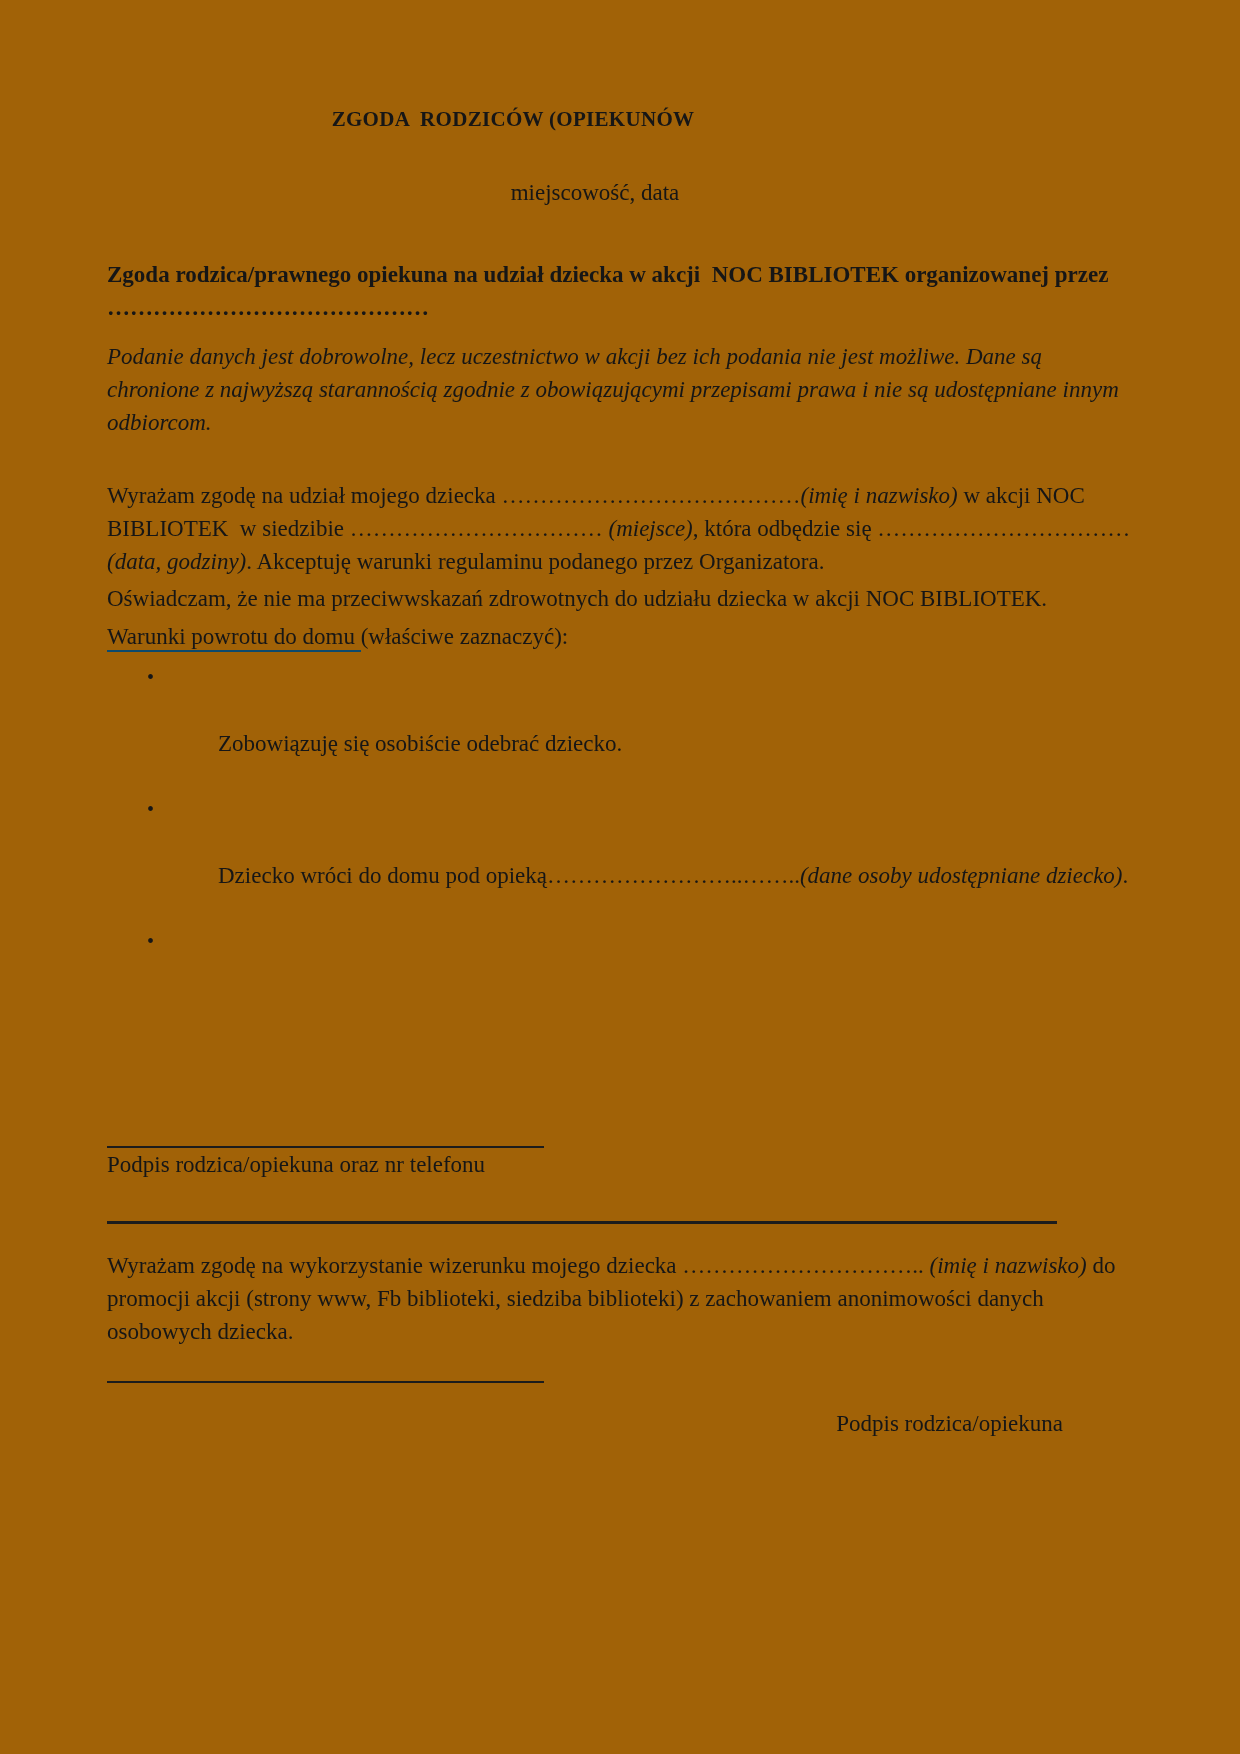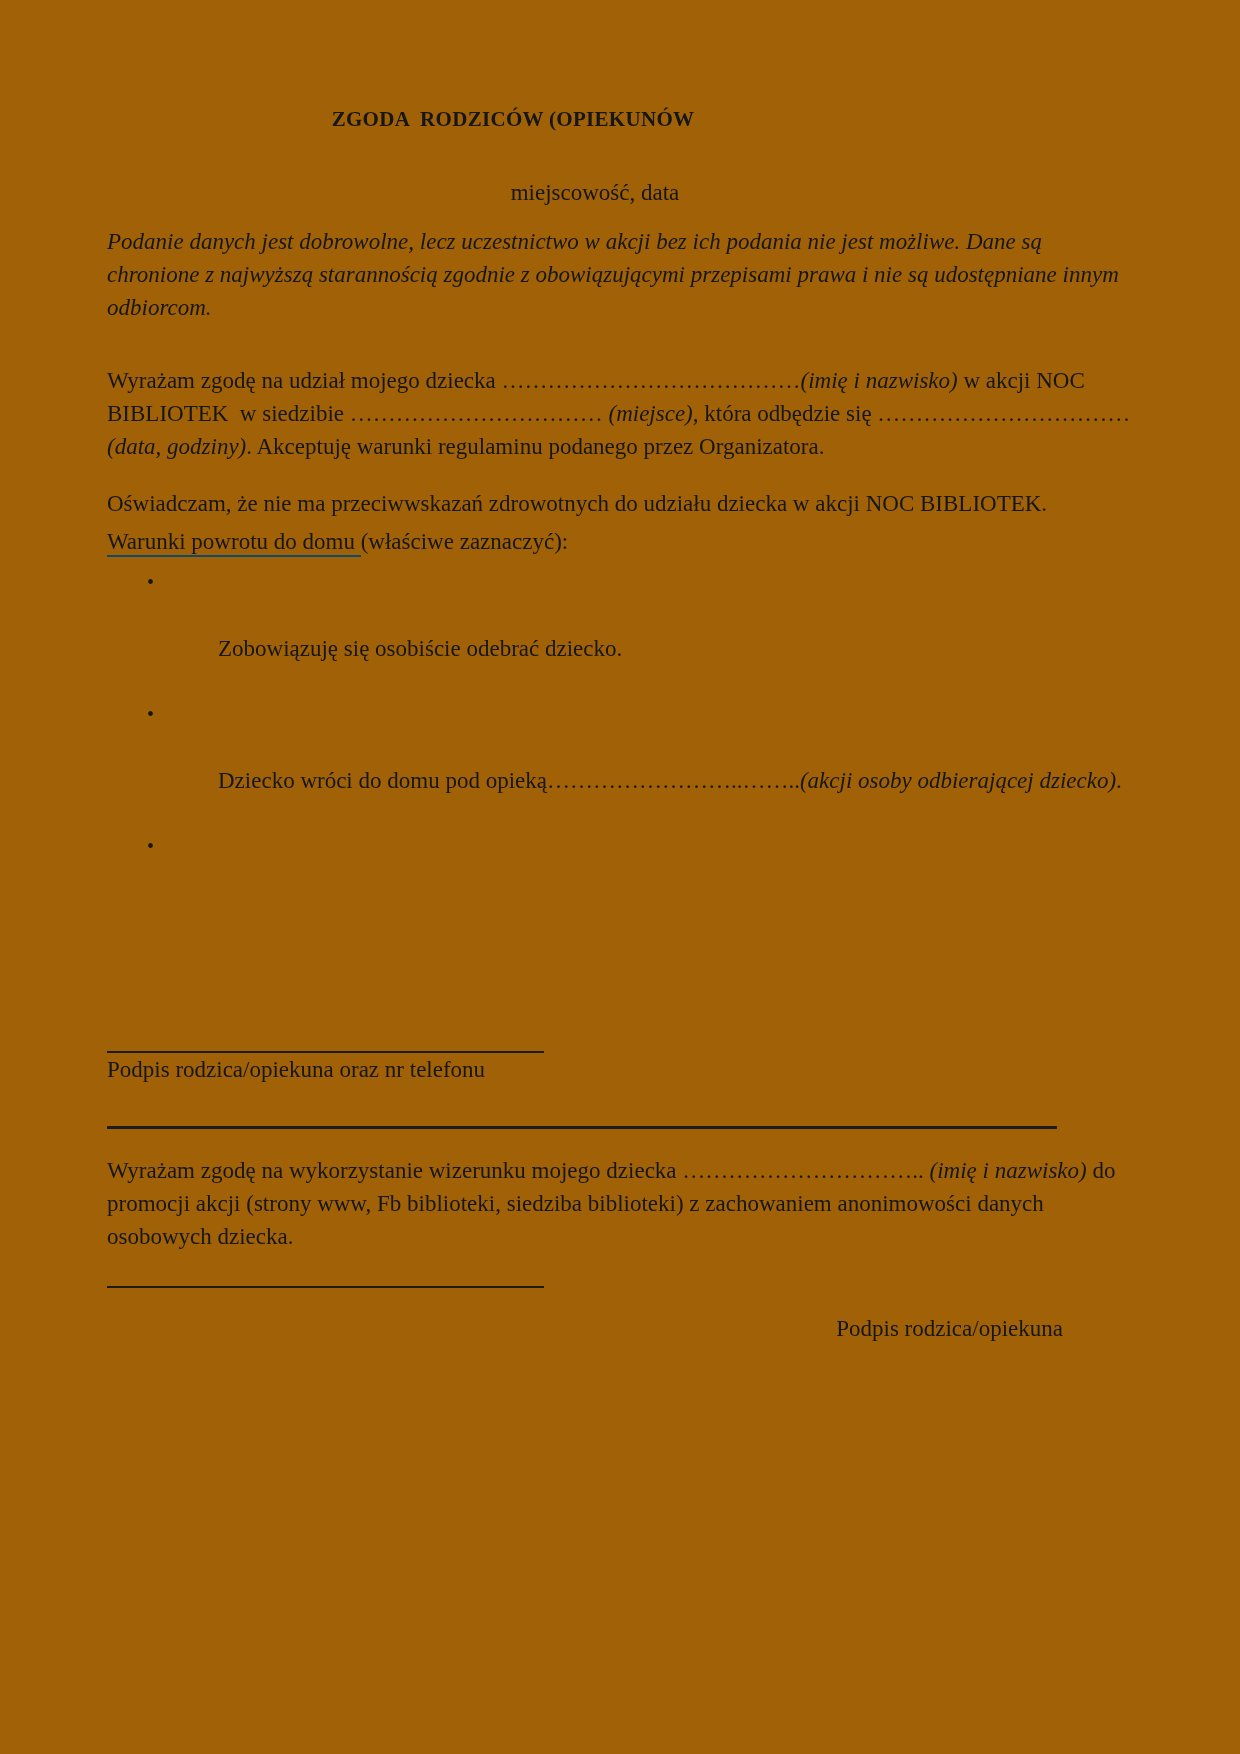--- a/index.html
+++ b/index.html
@@ -12,21 +12,21 @@
   .para{margin:0;white-space:pre-wrap;}
   .seg{white-space:pre-wrap;}
   .s-b{font-weight:700;}
   .s-i{font-style:italic;}
   .s-u{border-bottom:2px solid #0c4a6e;padding-bottom:1px;}
   .doc-title{margin:0;font-size:21px;font-weight:700;text-align:center;padding-right:214px;white-space:pre-wrap;letter-spacing:0.3px;}
   .dateline{margin-top:40px;text-align:center;padding-right:50px;font-family:Liberation Serif, serif;}
   .p-heading{margin-top:49px;}
   .p-privacy{margin-top:16px;}
   .p-participation{margin-top:40px;}
-  .p-health{margin-top:24px;}
+  .p-health{margin-top:4px;}
   .p-return-heading{margin-top:5px;}
   .return-list{list-style:none;margin:8px 0 0 0;padding:0;}
   .return-list li{position:relative;padding-left:65px;white-space:pre-wrap;}
   .bullet{position:absolute;left:40px;top:0;font-size:20px;}
   .rule{height:0;border:none;border-top:2px solid #1c1c1c;}
   .rule-short{width:437px;margin:122px 0 0 0;}
   .rule-long{width:950px;border-top-width:3px;margin:40px 0 0 0;}
   .rule-short2{width:437px;margin:33px 0 0 0;}
   .cap-phone{}
   .p-image{margin-top:25px;}
@@ -35,37 +35,38 @@
 </head>
 <body>
 
 <div class="page">
   <div class="content">
 
     <div class="doc-title">ZGODA  RODZICÓW (OPIEKUNÓW</div>
 
     <div class="para dateline">miejscowość, data</div>
 
+    <p class="para p-heading"><span class="seg s-b">Zgoda rodzica/prawnego opiekuna na udział dziecka w akcji  NOC BIBLIOTEK organizowanej przez ……………………………………</span></p>
 
     <p class="para p-privacy"><span class="seg s-i">Podanie danych jest dobrowolne, lecz uczestnictwo w akcji bez ich podania nie jest możliwe. Dane są chronione z najwyższą starannością zgodnie z obowiązującymi przepisami prawa i nie są udostępniane innym odbiorcom.</span></p>
 
     <p class="para p-participation"><span class="seg">Wyrażam zgodę na udział mojego dziecka …………………………………</span><span class="seg s-i">(imię i nazwisko)</span><span class="seg"> w akcji NOC BIBLIOTEK  w siedzibie …………………………… </span><span class="seg s-i">(miejsce)</span><span class="seg">, która odbędzie się …………………………… </span><span class="seg s-i">(data, godziny)</span><span class="seg">. Akceptuję warunki regulaminu podanego przez Organizatora.</span></p>
 
     <p class="para p-health"><span class="seg">Oświadczam, że nie ma przeciwwskazań zdrowotnych do udziału dziecka w akcji NOC BIBLIOTEK.</span></p>
 
     <p class="para p-return-heading"><span class="seg s-u">Warunki powrotu do domu </span><span class="seg">(właściwe zaznaczyć):</span></p>
 
     <ul class="return-list">
       <li>
         <span class="bullet">•</span>
         <span><span class="seg">Zobowiązuję się osobiście odebrać dziecko.</span></span>
       </li>
       <li>
         <span class="bullet">•</span>
-        <span><span class="seg">Dziecko wróci do domu pod opieką……………………..……..</span><span class="seg s-i">(akcji osoby odbierającej dziecko)</span><span class="seg">.</span></span>
+        <span><span class="seg">Dziecko wróci do domu pod opieką……………………..……..</span><span class="seg s-i">(dane osoby udostępniane dziecko)</span><span class="seg">.</span></span>
       </li>
       <li>
         <span class="bullet">•</span>
       </li>
     </ul>
 
     <div class="rule rule-short"></div>
 
     <p class="para cap-phone">Podpis rodzica/opiekuna oraz nr telefonu</p>
 

